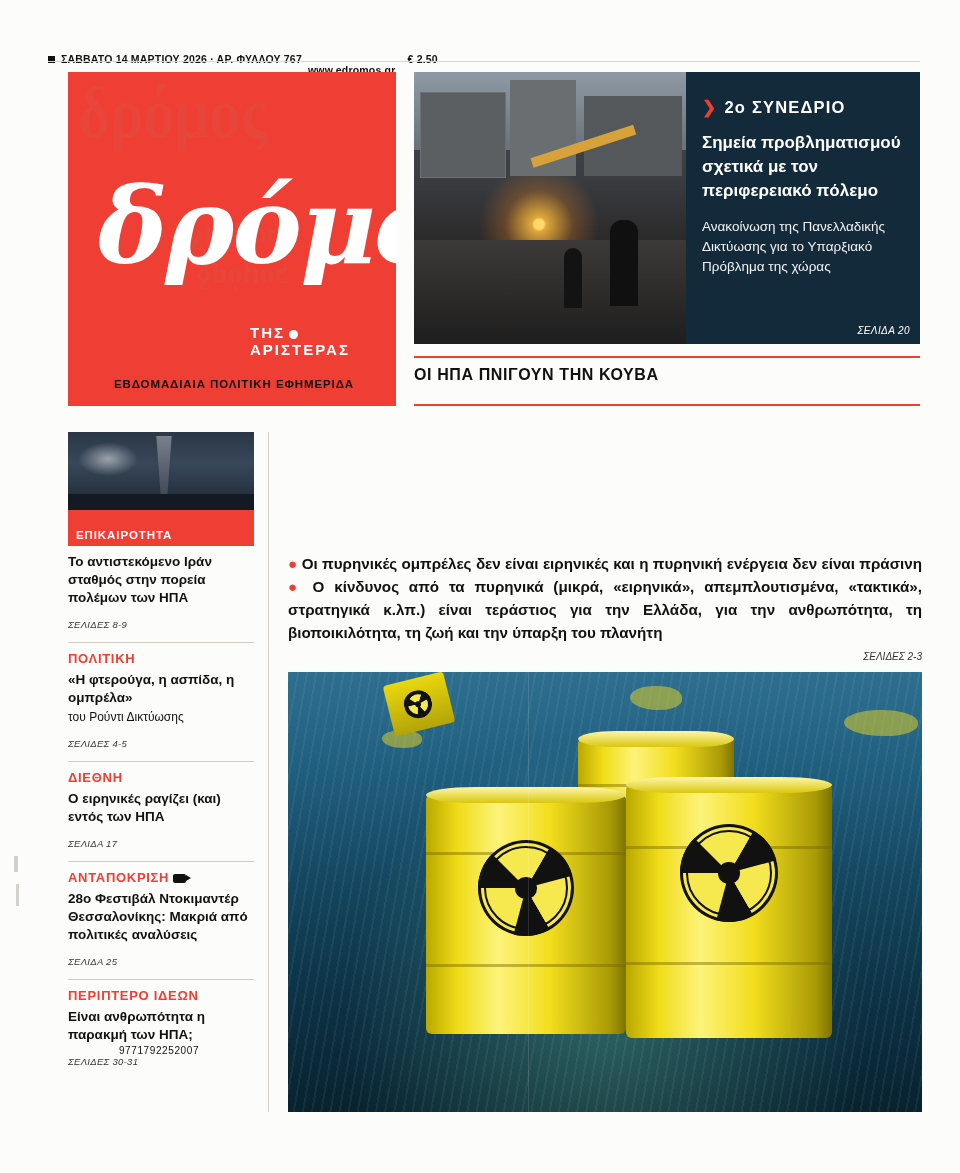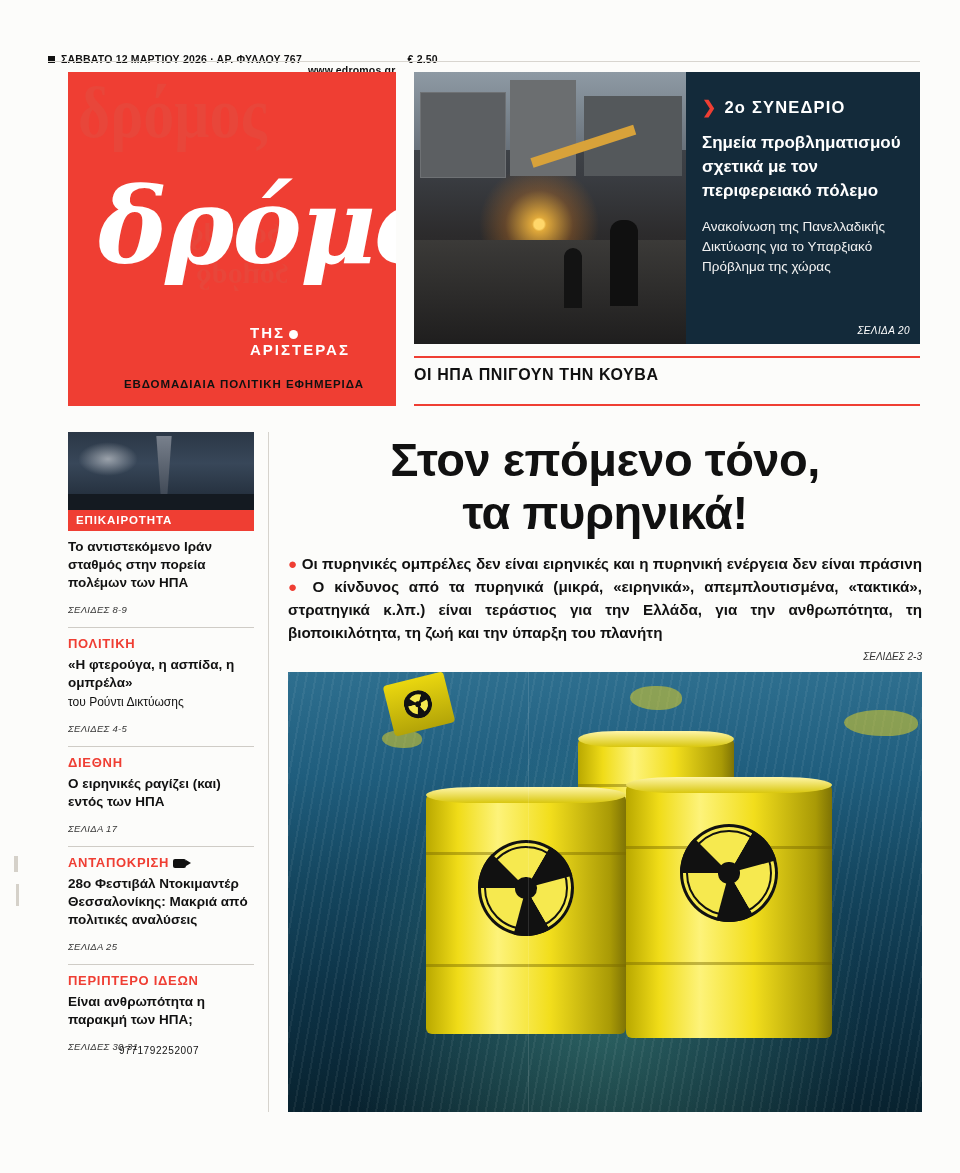--- a/index.html
+++ b/index.html
@@ -87,21 +87,21 @@
   }
   .logo-sub .dot {
     display: inline-block;
     width: 9px; height: 9px;
     border-radius: 50%;
     background: #ffffff;
     margin: 0 4px -1px 4px;
   }
   .masthead-caption {
     position: absolute;
-    left: 80px; top: 378px;
+    left: 70px; top: 378px;
     width: 328px;
     text-align: center;
     font-size: 11.5px;
     font-weight: bold;
     letter-spacing: .9px;
     color: #111;
   }
 
   
   .feature {
@@ -234,21 +234,21 @@
     position: absolute; left: 10px; top: 10px; width: 60px; height: 34px;
     background: radial-gradient(ellipse at center, rgba(255,255,255,.5), rgba(255,255,255,0) 70%);
   }
   .badge {
     margin-top: 0;
     background: #ef3e33;
     color: #ffffff;
     font-size: 11.5px;
     font-weight: bold;
     letter-spacing: .9px;
-    padding: 4px 8px 5px 8px;
+    padding: 19px 8px 5px 8px;
     display: block;
   }
   .lead-head {
     font-size: 13.5px;
     font-weight: bold;
     line-height: 1.34;
     margin-top: 7px;
     color: #111;
   }
   .pages {
@@ -438,21 +438,21 @@
     opacity: .8;
   }
 </style>
 </head>
 <body>
 
 <div class="page">
 
   <div class="topbar">
     <span class="sq"></span>
-    <span>ΣΑΒΒΑΤΟ 12 ΜΑΡΤΙΟΥ 2026 · ΑΡ. ΦΥΛΛΟΥ 767</span>
+    <span>ΣΑΒΒΑΤΟ 14 ΜΑΡΤΙΟΥ 2026 · ΑΡ. ΦΥΛΛΟΥ 767</span>
     <span class="site">www.edromos.gr</span>
     <span class="price">€ 2.50</span>
   </div>
   <div class="topbar-rule"></div>
 
   <div class="masthead">
     <span class="ghost g1">δρόμος</span>
     <span class="ghost g2">δρόμος</span>
     <span class="ghost g3">δρόμος</span>
     <div class="logo-word">δρόμος</div>
@@ -522,24 +522,20 @@
     <hr class="sec-rule">
     <div class="sec-title">ΠΕΡΙΠΤΕΡΟ ΙΔΕΩΝ</div>
     <div class="sec-head">Είναι ανθρωπότητα η παρακμή των ΗΠΑ;</div>
     <div class="pages">ΣΕΛΙΔΕΣ 30-31</div>
   </div>
 
   <div class="barcode-wrap">
     <div class="barcode-num">9771792252007</div>
   </div>
 
-  <div class="main-head">
-    <div>Στον επόμενο τόνο,</div>
-    <div>τα πυρηνικά!</div>
-  </div>
 
   <div class="main-deck">
     <span class="bullet">●</span>
     <span>Οι πυρηνικές ομπρέλες δεν είναι ειρηνικές και η πυρηνική ενέργεια δεν είναι πράσινη</span>
     <span class="bullet">●</span>
     <span>Ο κίνδυνος από τα πυρηνικά (μικρά, «ειρηνικά», απεμπλουτισμένα, «τακτικά», στρατηγικά κ.λπ.) είναι τεράστιος για την Ελλάδα, για την ανθρωπότητα, τη βιοποικιλότητα, τη ζωή και την ύπαρξη του πλανήτη</span>
   </div>
   <div class="main-pages">ΣΕΛΙΔΕΣ 2-3</div>
 
   <div class="main-photo">

